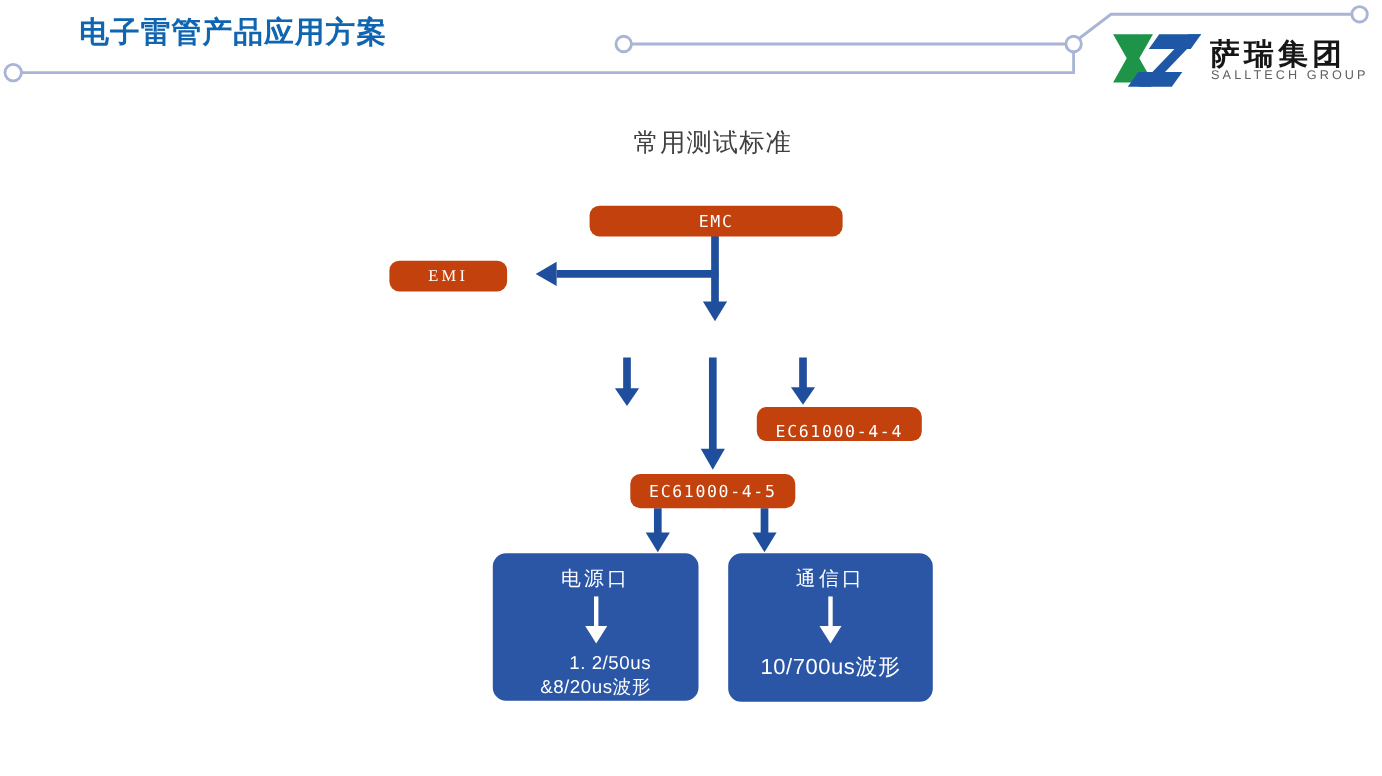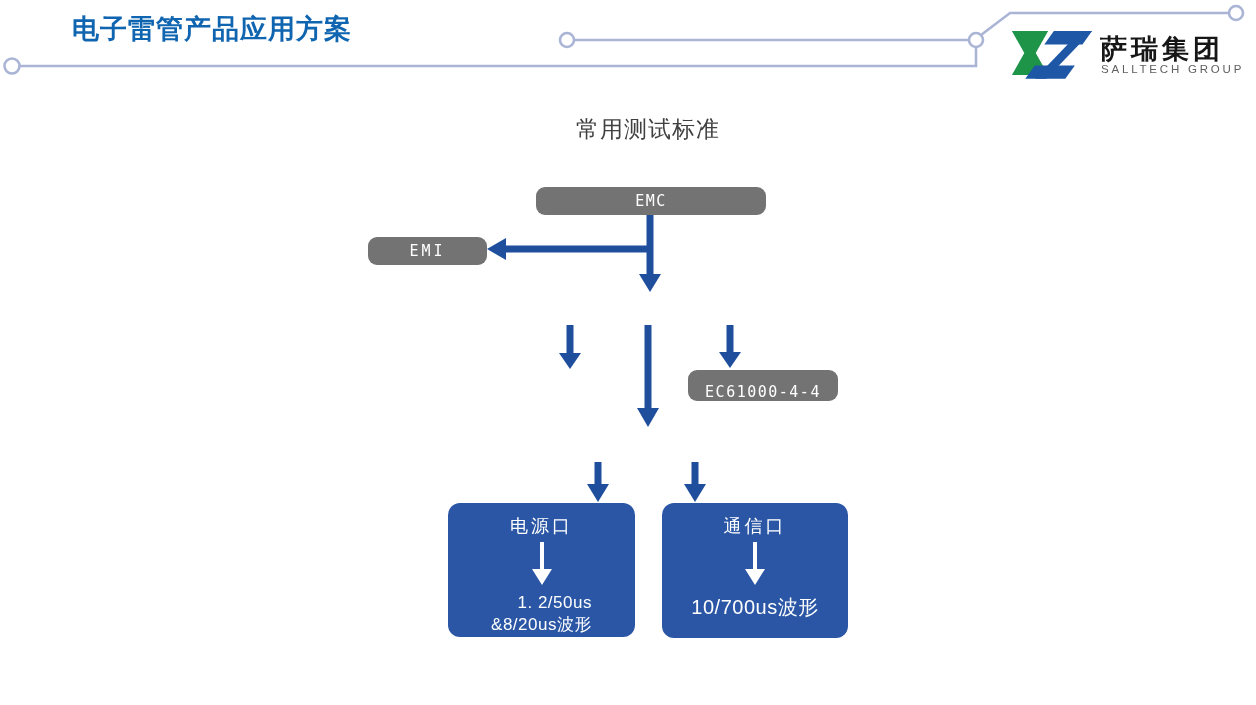--- a/index.html
+++ b/index.html
@@ -25,27 +25,27 @@
     position:absolute;left:91px;top:37px;font-size:11.5px;color:#606060;
     letter-spacing:2.8px;white-space:nowrap;
   }
 
   
   #diagram-heading{
     position:absolute;left:648px;top:114px;transform:translateX(-50%);
     font-size:23px;font-weight:500;color:#404040;letter-spacing:1px;white-space:nowrap;
   }
   .node{
-    position:absolute;background:#737373;color:#ffffff;border-radius:9px;
+    position:absolute;background:#c2410c;color:#ffffff;border-radius:9px;
     display:flex;align-items:center;justify-content:center;
     font-family:"DejaVu Sans Mono","DejaVu Sans",monospace;
     font-size:15px;letter-spacing:1.5px;white-space:nowrap;z-index:2;
   }
   #node-emc{left:536px;top:187px;width:230px;height:28px;}
-  #node-emi{left:368px;top:237px;width:119px;height:28px;letter-spacing:3px;}
+  #node-emi{left:354px;top:237px;width:107px;height:28px;letter-spacing:3px;font-family:Liberation Serif, serif;}
   #node-ems{left:534px;top:295px;width:231px;height:30px;font-size:16px;letter-spacing:1px;}
   #node-ec61000-4-2{left:465px;top:371px;width:148px;height:31px;}
   #node-ec61000-4-4{left:688px;top:370px;width:150px;height:31px;align-items:flex-end;}
   #node-ec61000-4-5{left:573px;top:431px;width:150px;height:31px;}
 
   .port-node{
     position:absolute;background:#2a56a5;color:#ffffff;border-radius:12px;
     display:flex;flex-direction:column;align-items:center;
     padding-top:11px;box-sizing:border-box;z-index:2;
   }
@@ -121,20 +121,23 @@
   <div class="node" id="node-emi">
     <span>EMI</span>
   </div>
 
 
 
   <div class="node" id="node-ec61000-4-4">
     <span>EC61000-4-4</span>
   </div>
 
+  <div class="node" id="node-ec61000-4-5">
+    <span>EC61000-4-5</span>
+  </div>
 
   <div class="port-node" id="node-power-port">
     <div class="port-label">电源口</div>
     <svg class="port-arrow" width="30" height="44" viewBox="0 0 30 44" xmlns="http://www.w3.org/2000/svg">
       <line x1="15" y1="0" x2="15" y2="28" stroke="#ffffff" stroke-width="4"></line>
       <polygon points="5,27 25,27 15,43" fill="#ffffff"></polygon>
     </svg>
     <div class="port-detail">
       <div>1. 2/50us</div>
       <div>&amp;8/20us波形</div>

